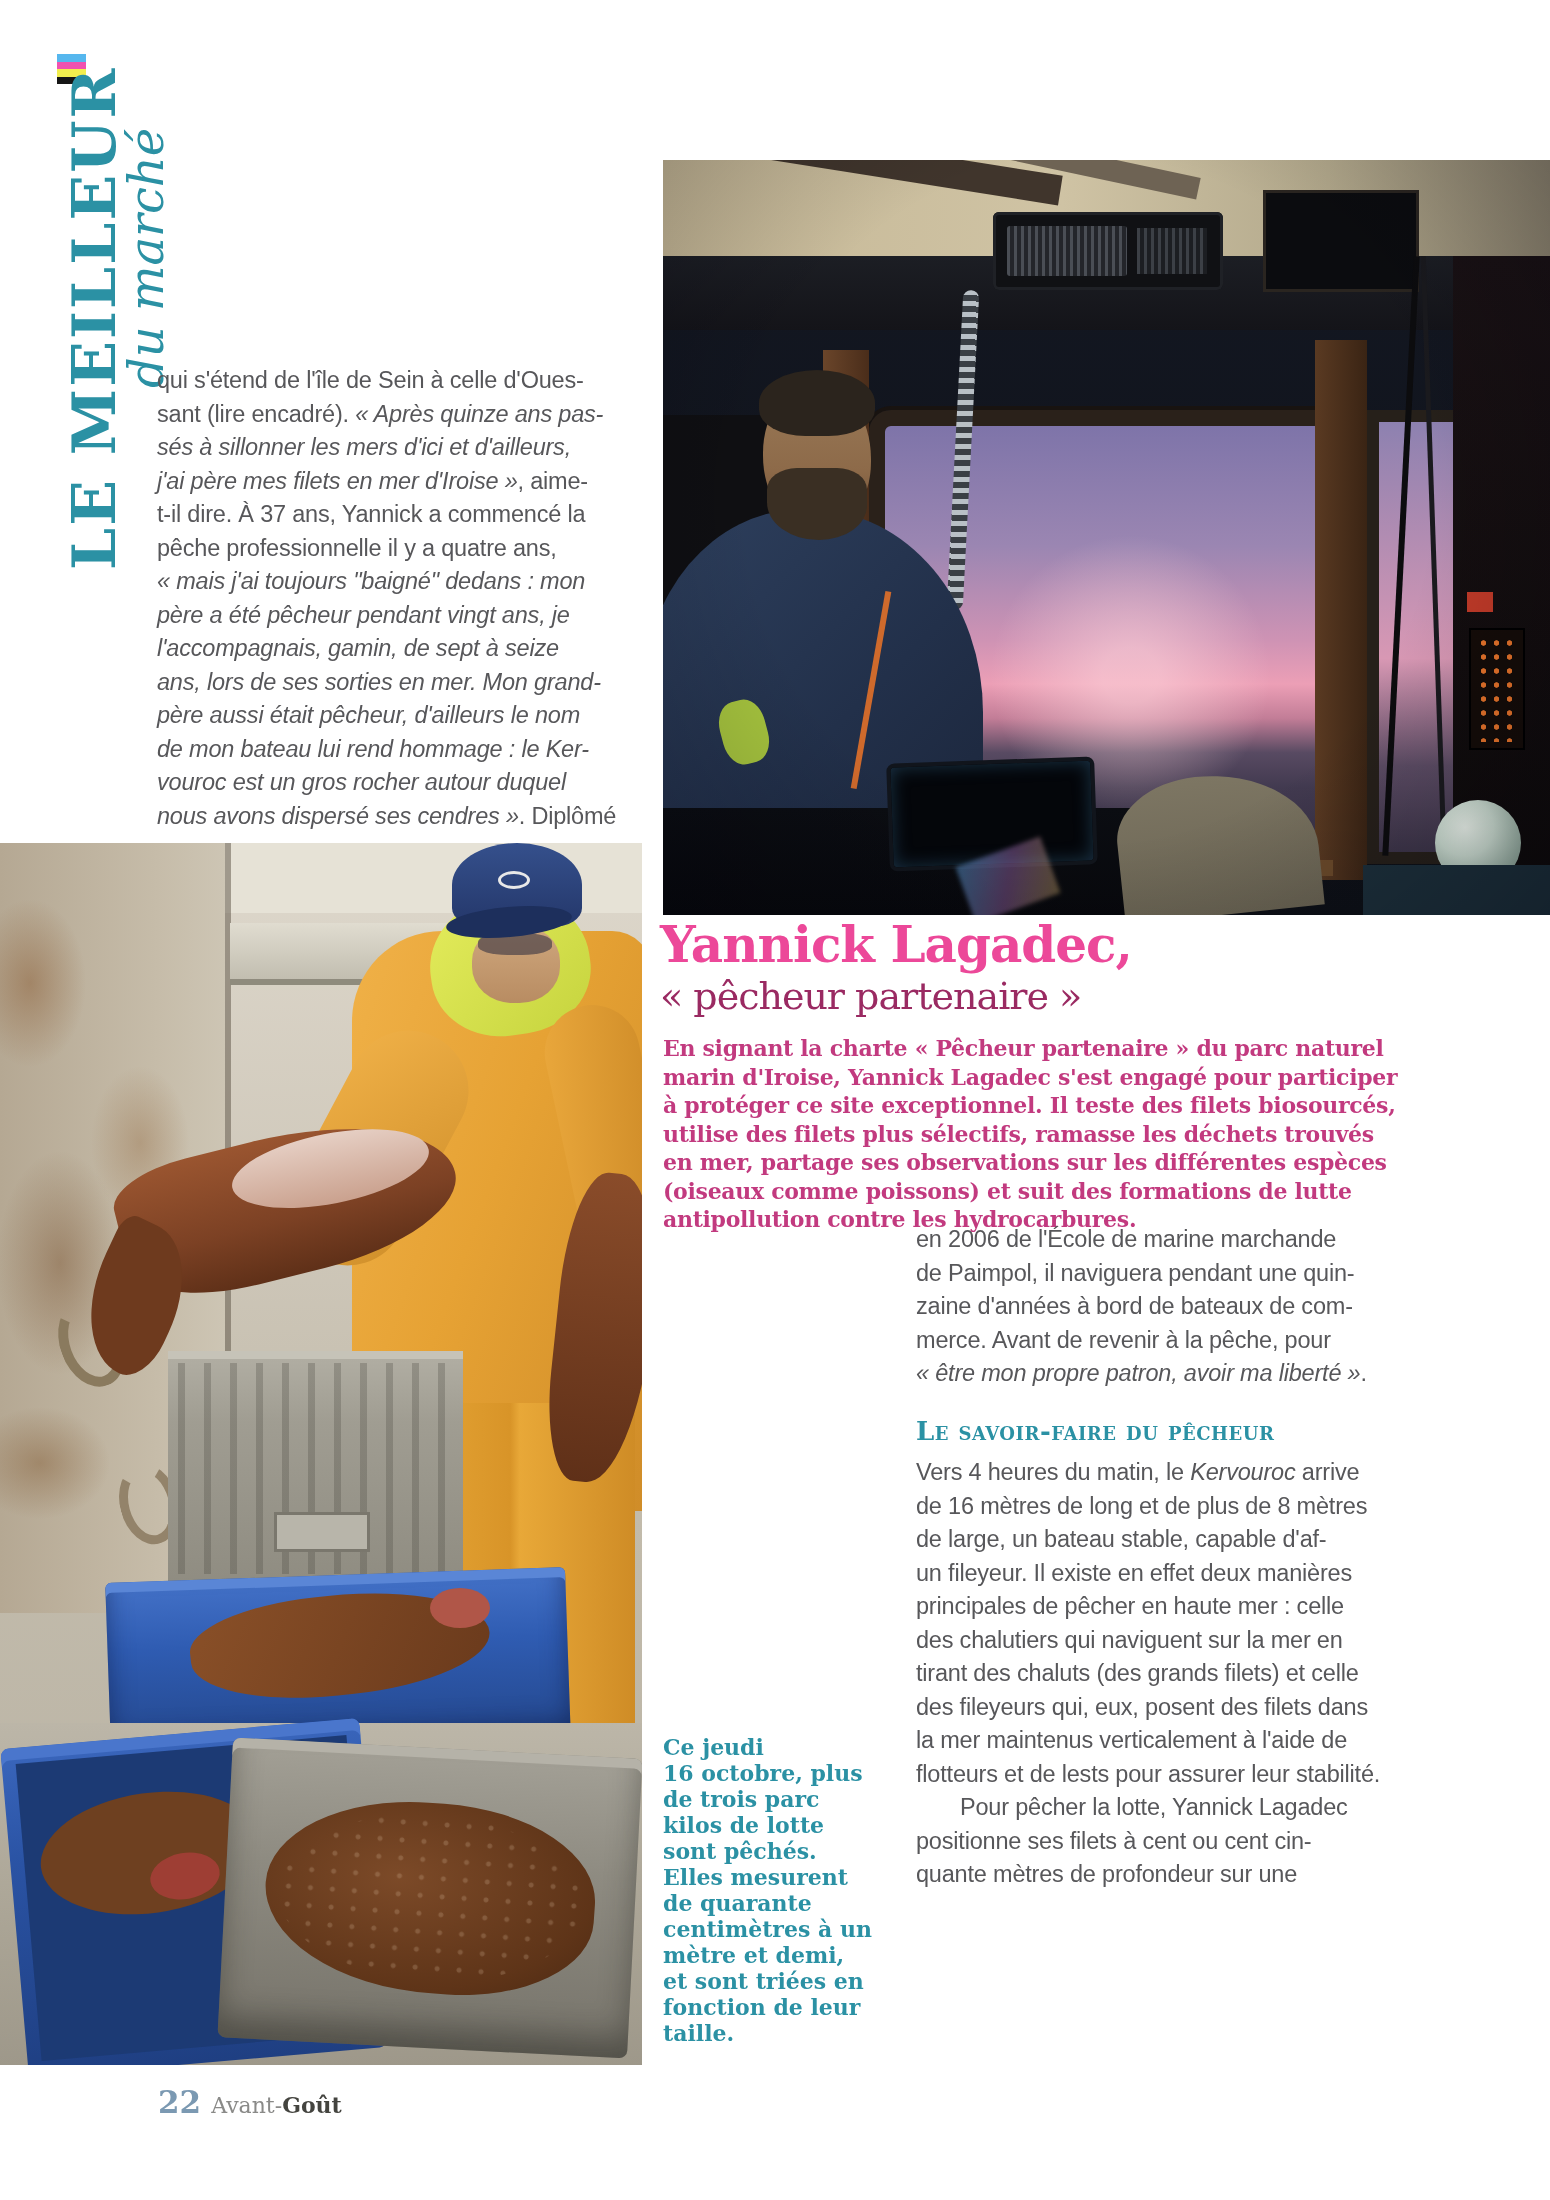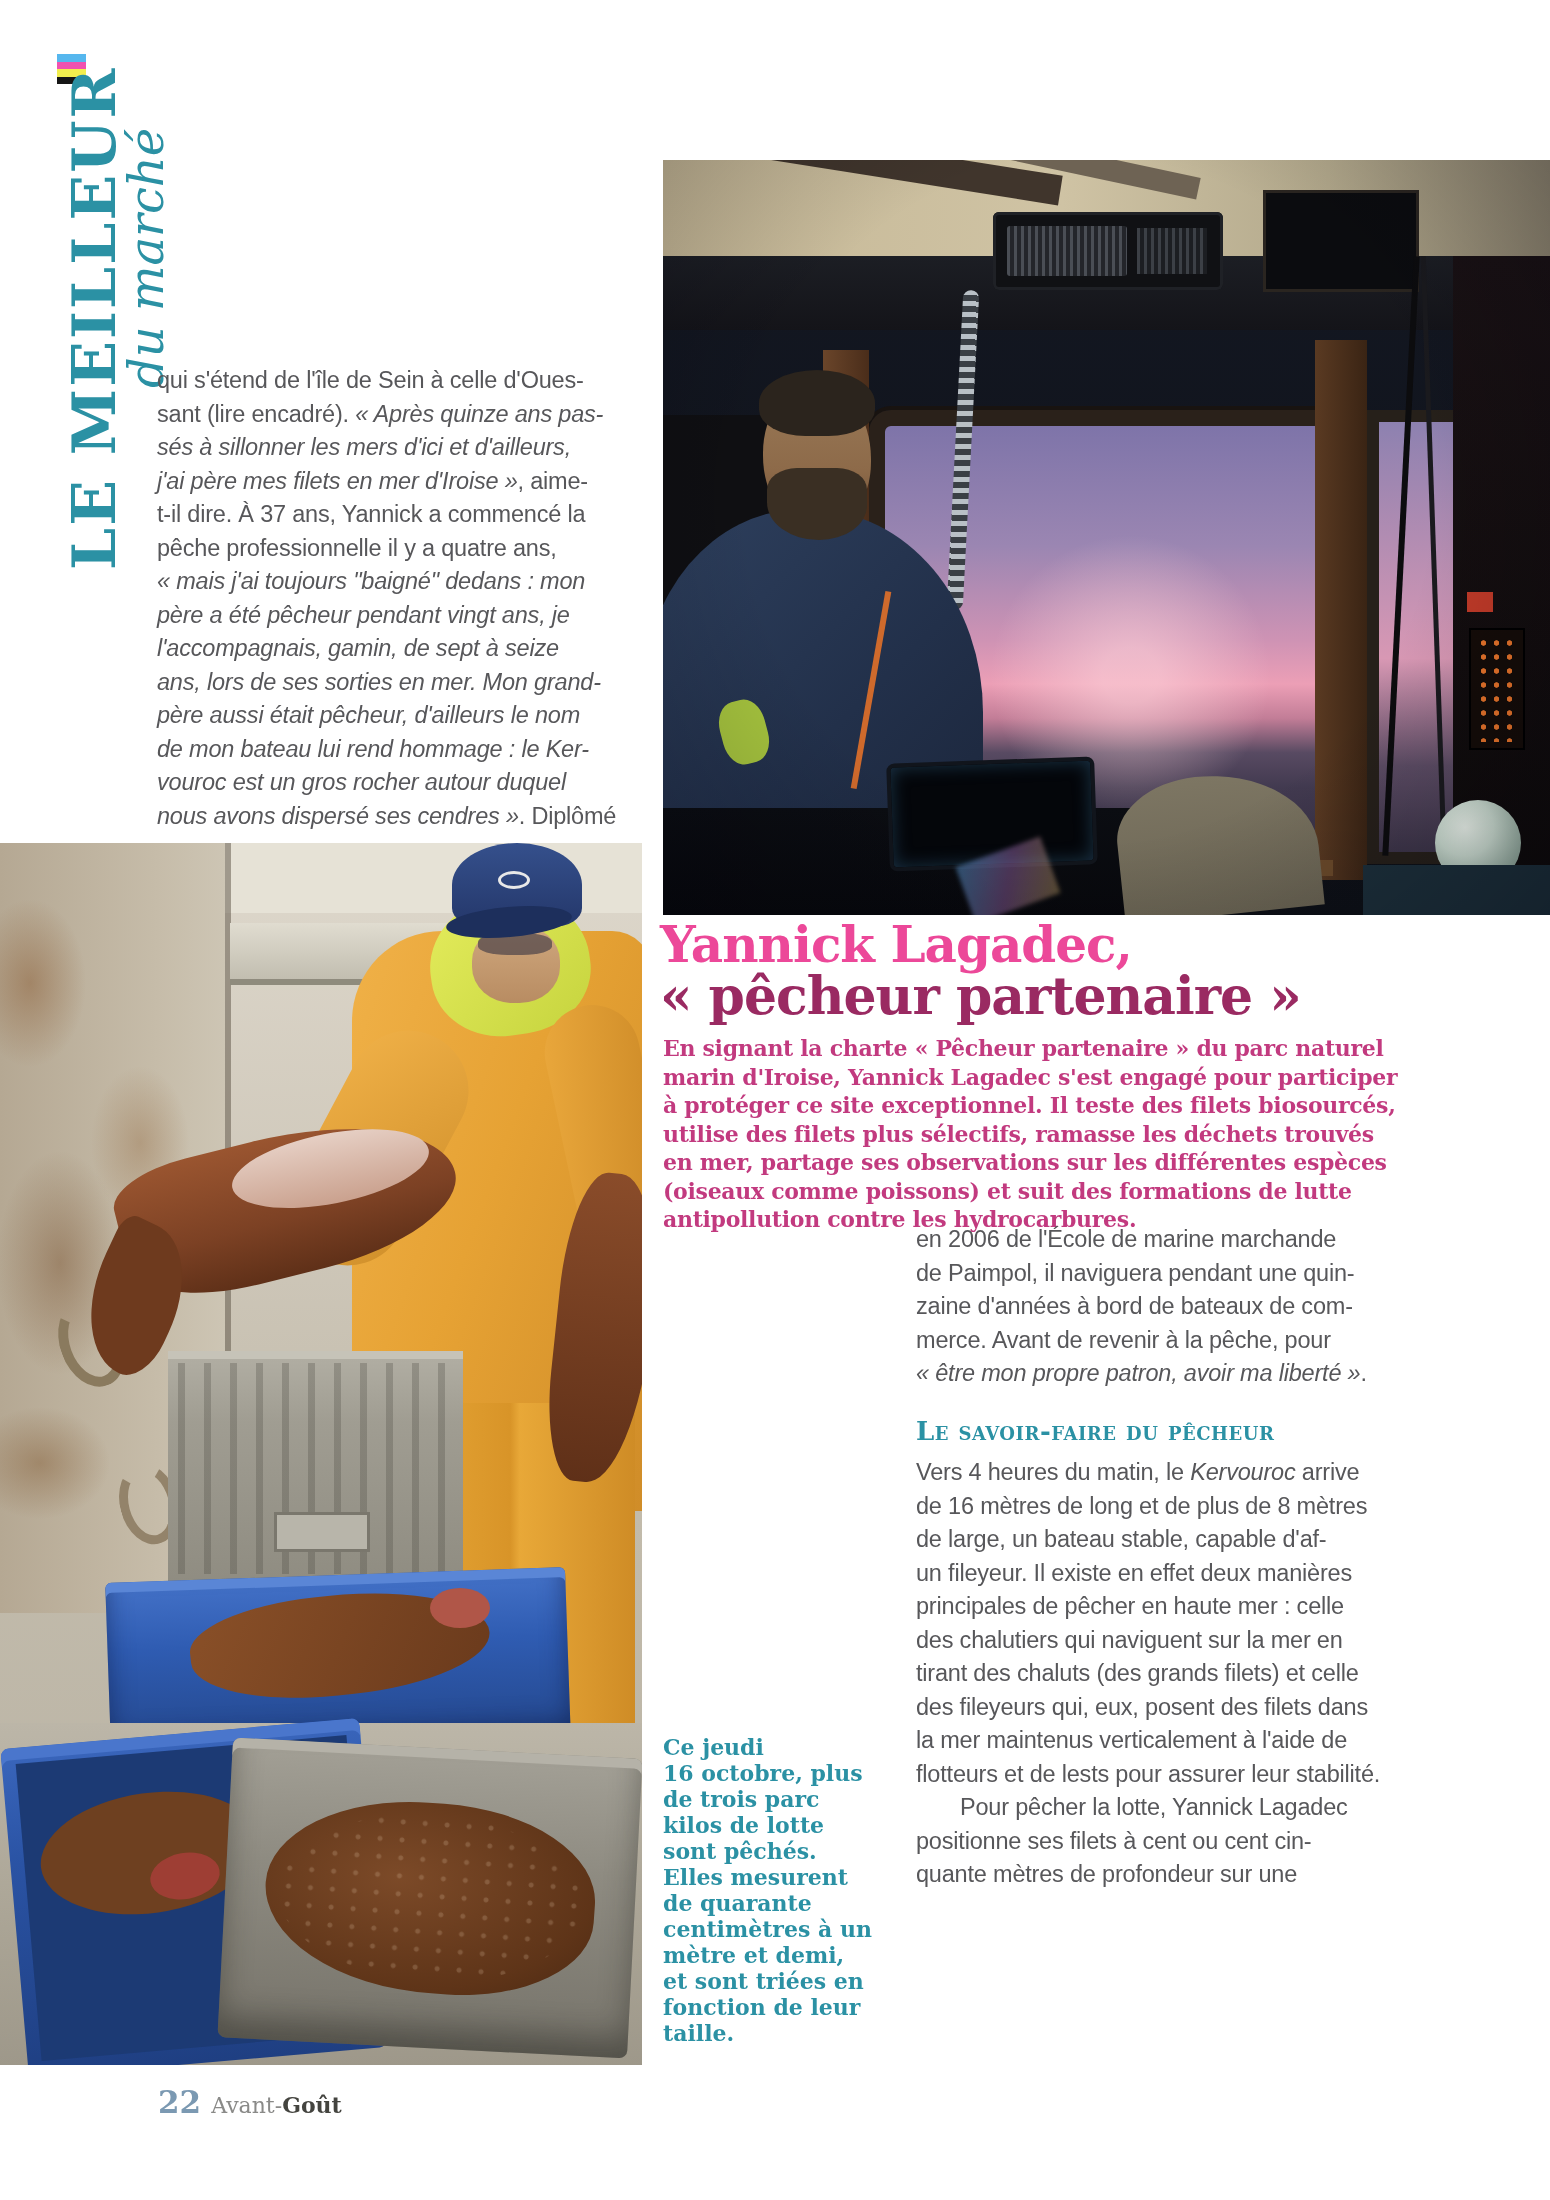--- a/index.html
+++ b/index.html
@@ -27,21 +27,21 @@
   .col-left{position:absolute;left:157px;top:318px;width:500px;
     font-size:23.5px;line-height:33.5px;color:#57575a;letter-spacing:-0.2px;margin-top:46px;}
   .col-right{position:absolute;left:916px;top:1223px;width:492px;
     font-size:23.5px;line-height:33.5px;color:#57575a;letter-spacing:-0.2px;}
   .subhead{font-family:"DejaVu Serif","Liberation Serif",serif;font-weight:bold;
     font-variant:small-caps;font-size:26px;letter-spacing:0.5px;margin:24px 0 8px 0;}
 
   
   .headline{position:absolute;left:660px;top:918px;font-family:"DejaVu Serif","Liberation Serif",serif;}
   .h1{font-size:50px;font-weight:bold;letter-spacing:-1px;line-height:54px;}
-  .h2{font-size:52px;font-weight:bold;letter-spacing:-1px;line-height:48px;}
+  .h2{font-size:38px;font-weight:normal;letter-spacing:-1px;line-height:48px;}
 
   
   .intro{position:absolute;left:663px;top:1034px;width:740px;
     font-family:"DejaVu Serif","Liberation Serif",serif;font-weight:bold;
     font-size:22px;line-height:28.5px;letter-spacing:-0.3px;}
 
   
   .caption{position:absolute;left:663px;top:1734px;width:262px;
     font-family:"DejaVu Serif","Liberation Serif",serif;font-weight:bold;
     font-size:22px;line-height:26px;}

